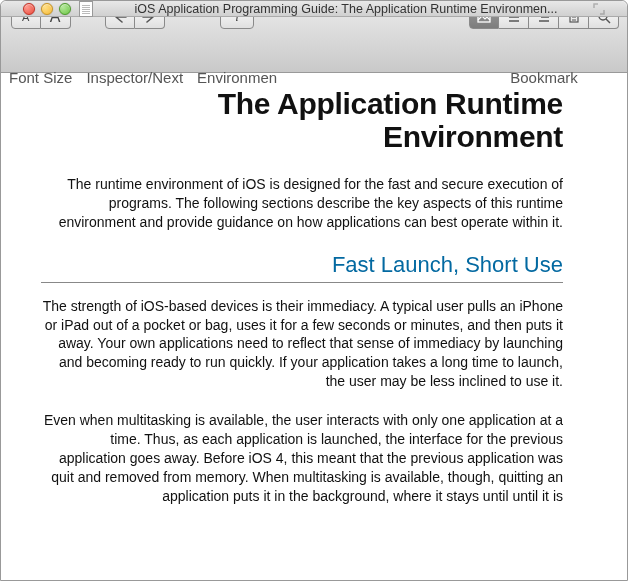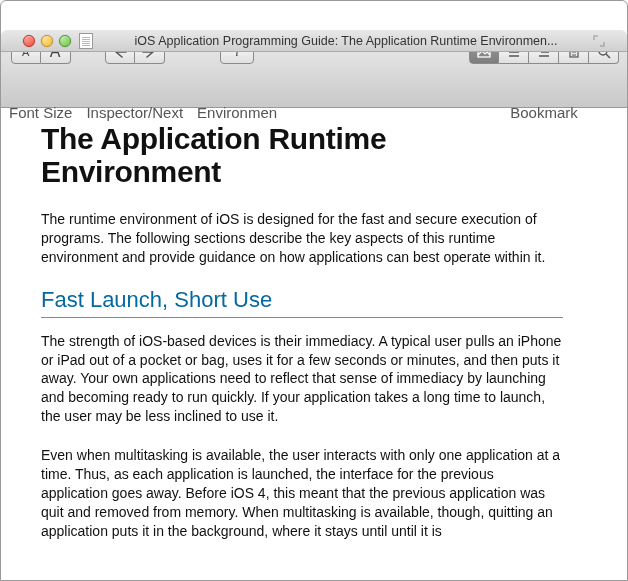--- a/index.html
+++ b/index.html
@@ -7,31 +7,30 @@
     font-family: "Lucida Grande", "Helvetica Neue", Arial, sans-serif;
     background: #fff;
     width: 628px;
     height: 581px;
     overflow: hidden;
     position: relative;
     border: 1px solid #999;
     border-radius: 6px 6px 0 0;
   }
   .titlebar {
-    height: 22px;
+    height: 16px;
     background: linear-gradient(#e8e8e8, #d0d0d0);
     border-bottom: 1px solid #aaa;
     display: flex;
     align-items: center;
     padding: 0 22px;
     font-size: 12px;
     color: #444;
     position: relative;
     border-radius: 6px 6px 0 0;
-    margin-top: 29px;
   }
   .traffic { display: flex; gap: 6px; margin-right: 8px; }
   .tlight { width: 12px; height: 12px; border-radius: 50%; box-shadow: inset 0 1px 1px rgba(255,255,255,0.5), 0 0 1px rgba(0,0,0,0.4); }
   .red { background: radial-gradient(circle at 30% 30%, #ff9a8f, #e94b3c); border:1px solid #c43025;}
   .yellow { background: radial-gradient(circle at 30% 30%, #ffe08a, #f5b934); border:1px solid #c99422;}
   .green { background: radial-gradient(circle at 30% 30%, #b5e89c, #6cc644); border:1px solid #4c9a2a;}
   .doc-icon { width:14px; height:16px; background:#fff; border:1px solid #999; margin-right:6px; position:relative; }
   .doc-icon:before { content:""; position:absolute; top:3px; left:2px; right:2px; height:1px; background:#bbb; box-shadow:0 2px 0 #bbb,0 4px 0 #bbb,0 6px 0 #bbb,0 8px 0 #bbb;}
   .titletext { flex:1; text-align:center; overflow:hidden; white-space:nowrap; text-overflow:ellipsis; color:#333; font-size:12.5px; padding:0 8px;}
   .proxy-corner { width:12px; height:12px; opacity:0.4; }
@@ -66,20 +65,21 @@
   .btn.active { background: linear-gradient(#9a9a9a,#7d7d7d); color:#fff; }
   .spacer { flex:1; }
   .itln { font-family: Georgia, serif; font-style: italic; }
 
   .content {
     padding: 14px 64px 0 40px;
     height: calc(100% - 78px);
     overflow: hidden;
     font-family: "Lucida Grande", Verdana, Arial, sans-serif;
     color:#111;
+    text-align:right;
   }
   .h1 { font-size: 30px; font-weight: 700; letter-spacing: -0.3px; line-height:1.1; margin-bottom: 22px; }
   .para { font-size: 14px; line-height: 1.35; margin-bottom: 20px; }
   .h2 { font-size: 22px; color:#0369a1; border-bottom:1px solid #888; padding-bottom:4px; margin-bottom:14px; margin-top:12px; font-weight:500; }
 
   svg { display:block; }
 </style>
 </head>
 <body>
 

